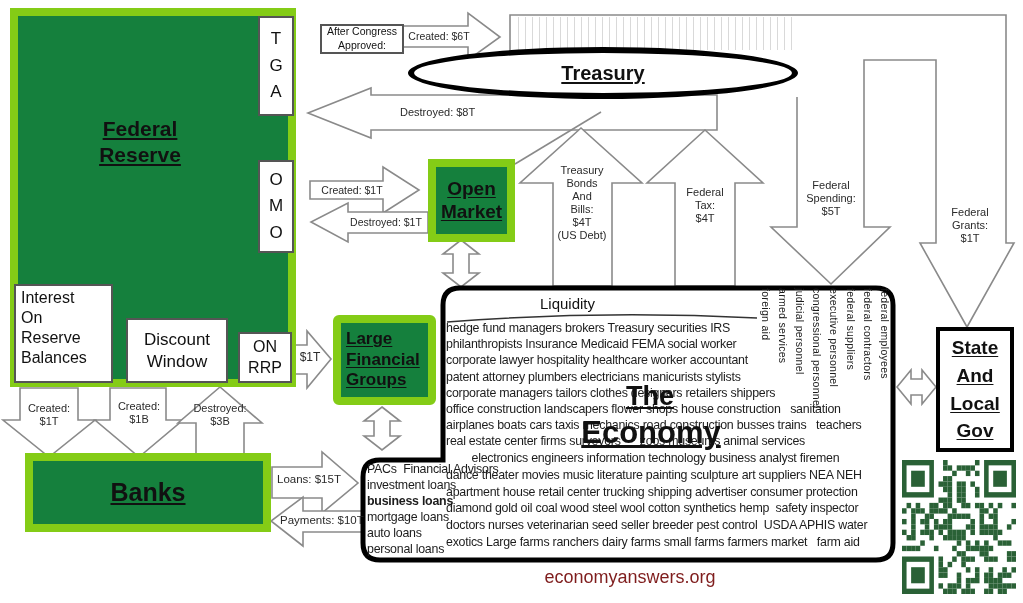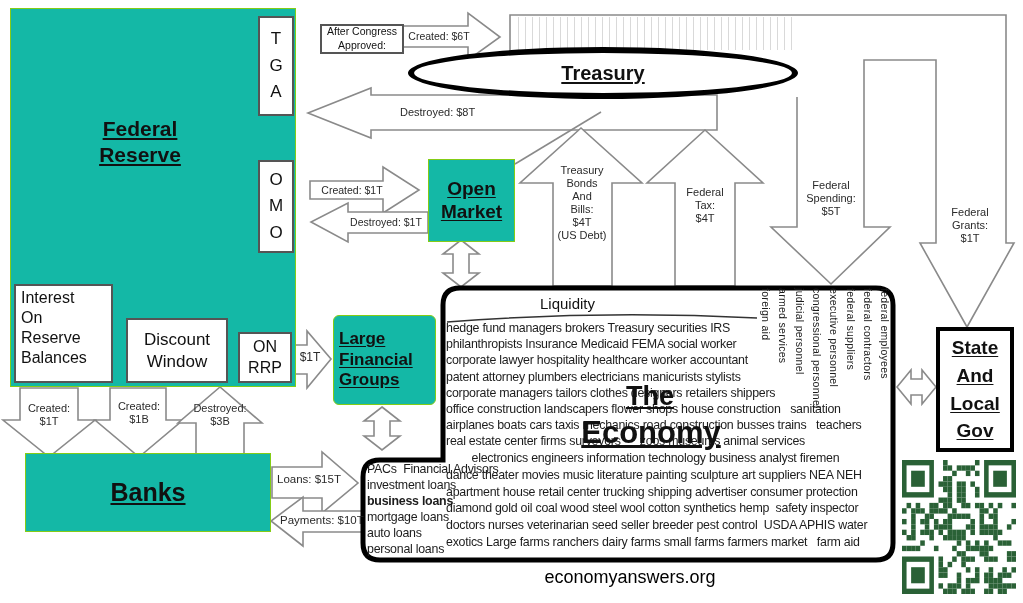--- a/index.html
+++ b/index.html
@@ -3,21 +3,21 @@
 <meta charset="utf-8">
 <style>
   html,body{margin:0;padding:0;background:#fff;}
   #stage{position:relative;width:1023px;height:603px;background:#fff;overflow:hidden;
          font-family:"Liberation Sans",sans-serif;color:#111;}
   .abs{position:absolute;}
   .pre{white-space:pre-line;}
   .pre2{white-space:pre;}
   .u{text-decoration:underline;text-underline-offset:2px;}
   .box{position:absolute;border:2px solid #555;background:#fff;box-sizing:border-box;}
-  .thick{position:absolute;border:1px solid #84cc16;background:#14b8a6;box-sizing:border-box;}
+  .thick{position:absolute;border:8px solid #84cc16;background:#15803d;box-sizing:border-box;}
   .center{display:flex;align-items:center;justify-content:center;text-align:center;}
   .lbl{position:absolute;font-size:11px;color:#2a2a2a;text-align:center;line-height:12.5px;z-index:4;}
   svg.layer{position:absolute;left:0;top:0;z-index:1;}
   .z2{z-index:2;} .z3{z-index:3;}
   .ecoline{font-size:12.4px;line-height:16.2px;letter-spacing:-0.25px;color:#1c1c1c;}
   .vlabel{writing-mode:vertical-rl;font-size:10.5px;letter-spacing:0.3px;color:#1c1c1c;
           height:150px;display:inline-block;line-height:16px;}
   .hatch{position:absolute;left:512px;top:17px;width:285px;height:33px;z-index:1;
          background:repeating-linear-gradient(90deg,#fff 0 6px,#d9d9d9 6px 7px);}
 </style>
@@ -384,15 +384,15 @@
       <rect x="1" y="1" width="5" height="5" fill="#fff"></rect>
       <rect x="2" y="2" width="3" height="3" fill="#2a6136"></rect>
       <rect x="18" y="0" width="7" height="7" fill="#2a6136"></rect>
       <rect x="19" y="1" width="5" height="5" fill="#fff"></rect>
       <rect x="20" y="2" width="3" height="3" fill="#2a6136"></rect>
       <rect x="0" y="18" width="7" height="7" fill="#2a6136"></rect>
       <rect x="1" y="19" width="5" height="5" fill="#fff"></rect>
       <rect x="2" y="20" width="3" height="3" fill="#2a6136"></rect>
     </svg>
 
-  <div class="abs z3" style="left:400px;top:567px;width:460px;text-align:center;font-size:18px;color:#000000;">economyanswers.org</div>
+  <div class="abs z3" style="left:400px;top:567px;width:460px;text-align:center;font-size:18px;color:#7f1d1d;">economyanswers.org</div>
 
 </div>
 
 </body></html>

